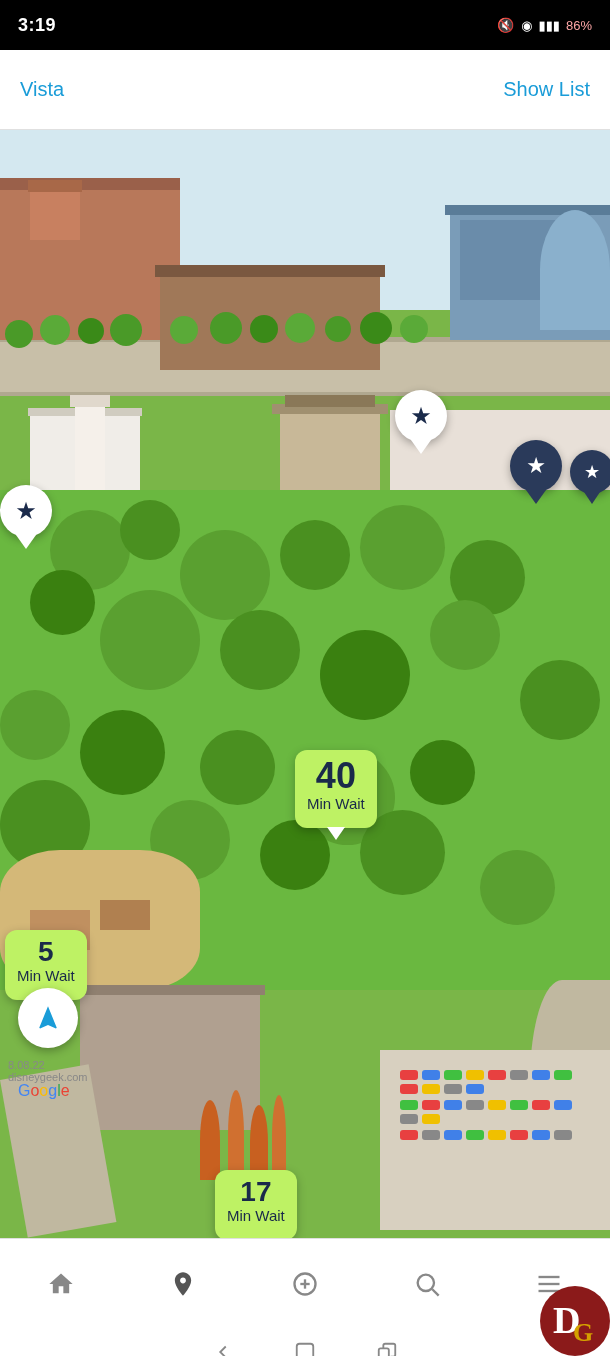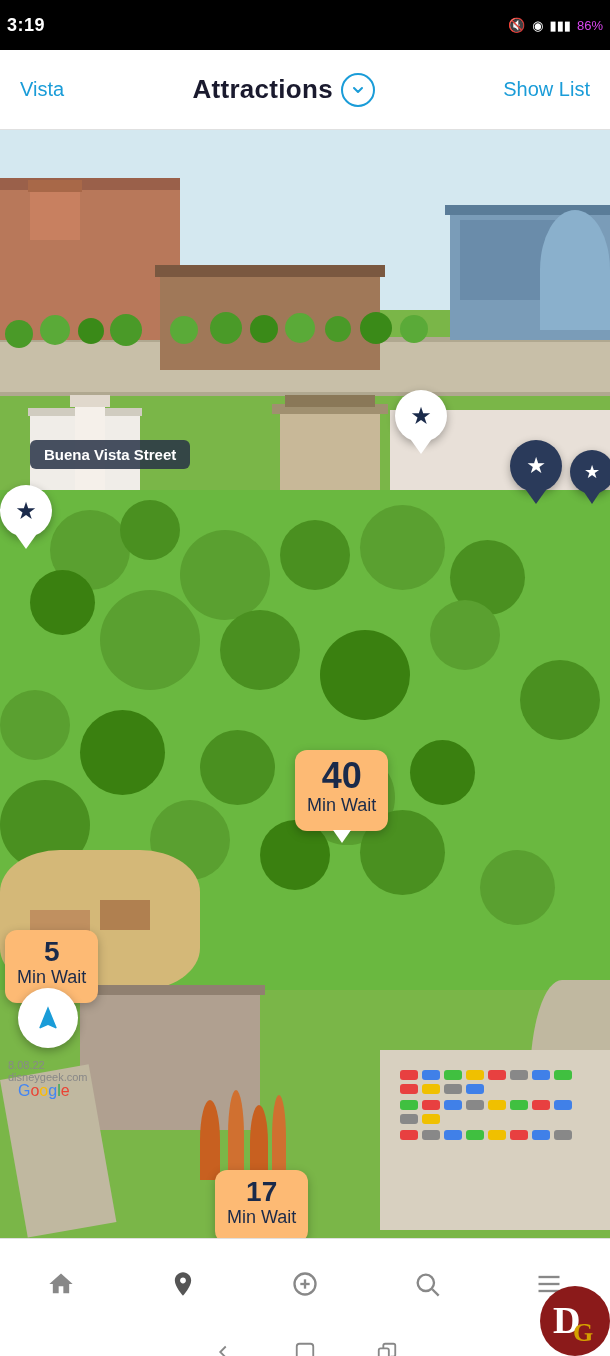--- a/index.html
+++ b/index.html
@@ -14,21 +14,21 @@
     }
 
     
     .status-bar {
       width: 610px;
       height: 50px;
       background: #000;
       display: flex;
       align-items: center;
       justify-content: space-between;
-      padding: 0 7px;
+      padding: 0 18px;
       position: relative;
       z-index: 100;
     }
     .status-time {
       color: #fff;
       font-size: 18px;
       font-weight: 600;
       letter-spacing: 0.5px;
     }
     .status-icons {
@@ -146,21 +146,21 @@
       top: -2px;
     }
     .pin-star {
       color: #1a2a4a;
       font-size: 24px;
     }
 
     
     .wait-bubble {
       position: absolute;
-      background: #fdba74;
+      background: #bef264;
       border-radius: 12px;
       padding: 8px 12px 14px 12px;
       box-shadow: 0 3px 10px rgba(0,0,0,0.25);
       text-align: center;
       z-index: 25;
     }
     .wait-bubble::after {
       content: '';
       position: absolute;
       bottom: -12px;
@@ -172,21 +172,21 @@
       border-right: 9px solid transparent;
       border-top: 13px solid #fff;
     }
     .wait-number {
       font-size: 36px;
       font-weight: 800;
       color: #1a2a4a;
       line-height: 1;
     }
     .wait-text {
-      font-size: 18px;
+      font-size: 15px;
       color: #1a2a4a;
       font-weight: 500;
       line-height: 1.3;
     }
     .wait-bubble-sm .wait-number {
       font-size: 28px;
     }
 
     
     .gps-button {
@@ -283,34 +283,26 @@
   </style>
 </head>
 <body>
 
 <div class="status-bar">
   <span class="status-time">3:19</span>
   <div class="status-icons">
     <span>🔇</span>
     <span style="color:#fff;font-size:13px;">◉</span>
     <span style="color:#fff;font-size:13px;">▮▮▮</span>
-    <span style="color:#d946ef;font-size:13px;">86%</span>
+    <span style="color:#fca5a5;font-size:13px;">86%</span>
   </div>
 </div>
 
 <div class="header">
   <span class="header-filter">Vista</span>
-  <div class="header-center">
-    <span class="header-title">Attractions</span>
-    <div class="header-dropdown">
-      <svg viewBox="0 0 24 24" fill="none" stroke="#1a9cd8" stroke-width="3" stroke-linecap="round" stroke-linejoin="round">
-        <polyline points="6 9 12 15 18 9"></polyline>
-      </svg>
-    </div>
-  </div>
   <span class="header-showlist">Show List</span>
 </div>
 
 <div class="map-area">
 
   <div style="position:absolute;top:0;left:0;width:100%;height:180px;background:#d4e8f0;"></div>
 
   <div style="position:absolute;top:210px;left:0;width:100%;height:55px;background:#c8bfa8;"></div>
   <div style="position:absolute;top:207px;left:0;width:100%;height:5px;background:#b0a890;"></div>
   <div style="position:absolute;top:262px;left:0;width:100%;height:4px;background:#b0a890;"></div>
@@ -436,21 +428,20 @@
       <div style="width:18px;height:10px;border-radius:3px;background:#888;"></div>
       <div style="width:18px;height:10px;border-radius:3px;background:#4080e8;"></div>
       <div style="width:18px;height:10px;border-radius:3px;background:#40c040;"></div>
       <div style="width:18px;height:10px;border-radius:3px;background:#f0c000;"></div>
       <div style="width:18px;height:10px;border-radius:3px;background:#e84040;"></div>
       <div style="width:18px;height:10px;border-radius:3px;background:#4080e8;"></div>
       <div style="width:18px;height:10px;border-radius:3px;background:#888;"></div>
     </div>
   </div>
 
-  <div class="street-label" style="top:310px;left:30px;">Buena Vista Street</div>
 
   <div class="map-pin" style="top:260px;left:395px;">
     <div class="map-pin-white">
       <div class="pin-body">
         <span class="pin-star">★</span>
       </div>
       <div class="pin-tail"></div>
     </div>
   </div>
 

